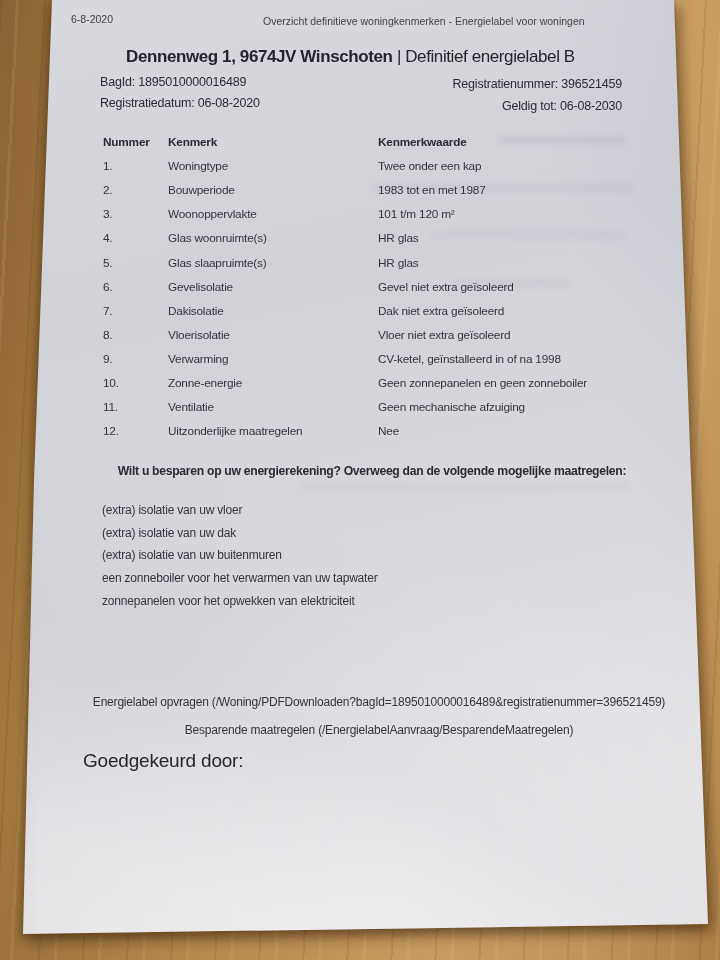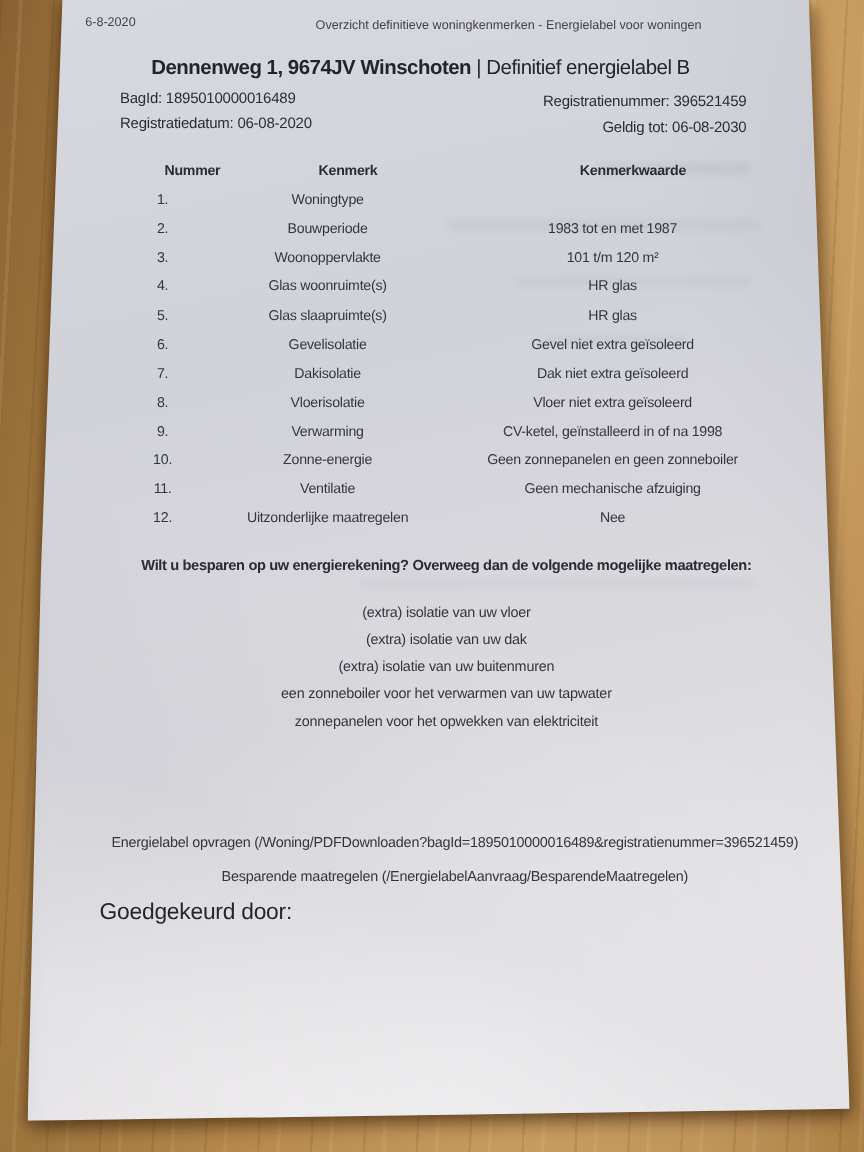--- a/index.html
+++ b/index.html
@@ -44,37 +44,37 @@
   }
 
   
   .ghost { position: absolute; background: rgba(110,112,128,0.10); border-radius: 4px; filter: blur(2.5px); }
   .g1 { left: 498px; top: 136px; width: 128px; height: 9px; }
   .g2 { left: 372px; top: 183px; width: 262px; height: 9px; opacity: .7; }
   .g3 { left: 430px; top: 231px; width: 196px; height: 8px; opacity: .6; }
   .g4 { left: 452px; top: 279px; width: 120px; height: 8px; opacity: .6; }
   .g5 { left: 300px; top: 481px; width: 330px; height: 9px; opacity: .55; }
 
-  .ink { color: #35353e; letter-spacing: -0.2px; text-align: center; }
+  .ink { color: #35353e; letter-spacing: -0.2px; }
 
   .print-date { position: absolute; left: 71px; top: 13px; font-size: 10.5px; color: #43434a; }
   .print-title { position: absolute; left: 263px; top: 15px; font-size: 10.5px; color: #43434a; }
 
   .doc-title { position: absolute; left: 100px; top: 47px; font-size: 17px; letter-spacing: -0.4px; color: #24242d; white-space: nowrap; }
   .doc-title .addr { font-weight: bold; margin-left: 26px; }
 
   .meta { font-size: 12.5px; color: #2c2c35; white-space: nowrap; }
   .m-bagid { position: absolute; left: 100px; top: 75px; }
   .m-regnr { position: absolute; right: 98px; top: 77px; margin-left: 20px; }
   .m-regdat { position: absolute; left: 100px; top: 96px; }
   .m-geldig { position: absolute; right: 98px; top: 99px; }
 
   .ktable { position: absolute; left: 103px; top: 130px; width: 540px; font-size: 11.8px; }
   .trow { display: grid; grid-template-columns: 65px 210px 1fr; height: 24.1px; align-items: center; }
-  .thead span { font-weight: bold; color: #2b2b34; margin-left: 34px; }
+  .thead span { font-weight: bold; color: #2b2b34; }
 
   .sv-heading { position: absolute; left: 92px; top: 464px; width: 560px; font-size: 12.2px; font-weight: bold; color: #2b2b34; letter-spacing: -0.3px; text-align: center; }
   .sv-list { position: absolute; left: 102px; top: 499px; width: 540px; font-size: 12px; line-height: 22.7px; }
 
   .note { position: absolute; left: 79px; top: 627px; width: 577px; font-size: 11.5px; font-style: italic; letter-spacing: -0.4px; line-height: 19.5px; color: #30303a; }
 
   .links { position: absolute; left: 60px; right: 22px; top: 694px; text-align: center; font-size: 12px; line-height: 16px; }
   .link-line2 { margin-top: 12px; }
 
   .approval { position: absolute; left: 83px; top: 750px; font-size: 19px; font-weight: 500; letter-spacing: -0.2px; color: #26262e; }
@@ -112,20 +112,21 @@
 
       <div class="ktable ink">
         <div class="trow thead">
           <span>Nummer</span>
           <span>Kenmerk</span>
           <span>Kenmerkwaarde</span>
         </div>
         <div class="trow">
           <span>1.</span>
           <span>Woningtype</span>
+          <span>Twee onder een kap</span>
         </div>
         <div class="trow">
           <span>2.</span>
           <span>Bouwperiode</span>
           <span>1983 tot en met 1987</span>
         </div>
         <div class="trow">
           <span>3.</span>
           <span>Woonoppervlakte</span>
           <span>101 t/m 120 m²</span>

